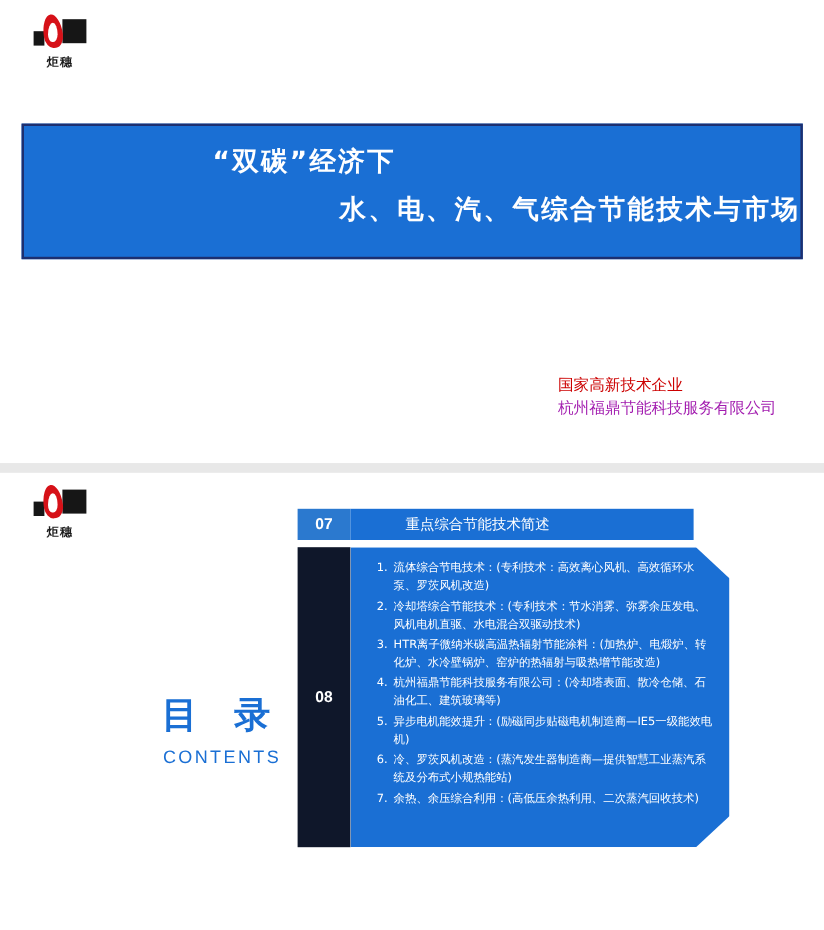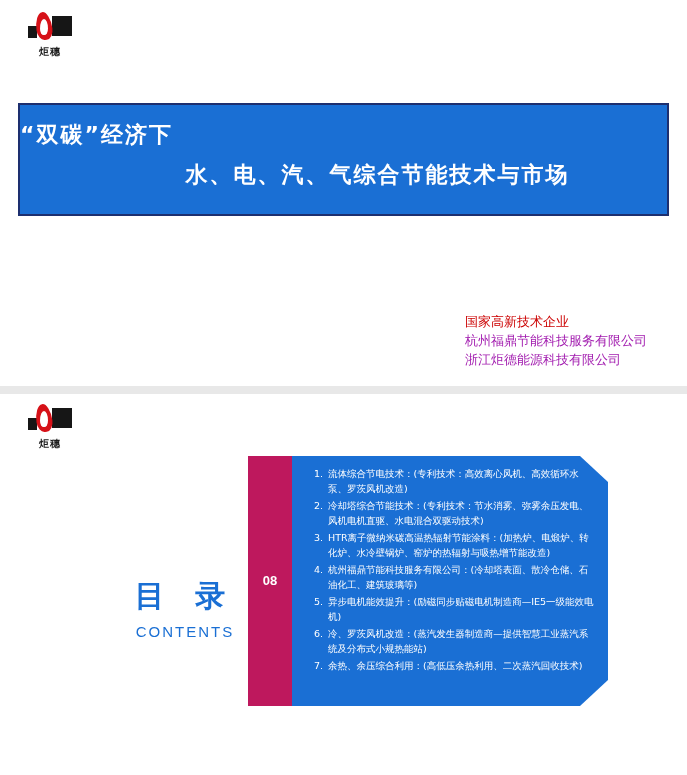--- a/index.html
+++ b/index.html
@@ -91,32 +91,33 @@
     width: 651px;
     height: 113px;
     background: #1a6fd4;
     border: 2px solid #1d2f6f;
     box-sizing: border-box;
   }
   .title-line1 {
     position: absolute;
     left: 0; right: 0;
     top: 15px;
+    text-align: center;
     color: #ffffff;
     font-size: 22px;
     font-weight: bold;
     letter-spacing: 2px;
     font-family: "DejaVu Sans", "Liberation Sans", sans-serif;
     padding-right: 180px;
   }
   .title-line2 {
     position: absolute;
     left: 0; right: 0;
     top: 55px;
-    text-align: center;
+    text-align: right;
     color: #ffffff;
     font-size: 22px;
     font-weight: bold;
     letter-spacing: 2px;
     font-family: "DejaVu Sans", "Liberation Sans", sans-serif;
     padding-left: 68px;
   }
 
   .credits {
     position: absolute;
@@ -218,21 +219,21 @@
     left: 248px;
     top: 62px;
     width: 360px;
     height: 250px;
   }
   .chap-side {
     position: absolute;
     left: 0; top: 0;
     width: 44px;
     height: 250px;
-    background: #be185d;
+    background: #0f172a;
     color: #ffffff;
     font-size: 13px;
     font-weight: bold;
     text-align: center;
     line-height: 250px;
   }
   .chap-content {
     position: absolute;
     left: 44px; top: 0;
     width: 316px;
@@ -272,21 +273,20 @@
     </div>
 
     <div class="title-band">
       <div class="title-line1">“双碳”经济下</div>
       <div class="title-line2">水、电、汽、气综合节能技术与市场</div>
     </div>
 
     <div class="credits">
       <div class="credit-hl">国家高新技术企业</div>
       <div class="credit-line">杭州福鼎节能科技服务有限公司</div>
-      <div class="credit-line">浙江炬德能源科技有限公司</div>
     </div>
   </div>
 
   <div class="slide-gap"></div>
 
   <div class="slide2">
     <div class="logo">
       <div class="logo-mark">
         <div class="logo-blk"></div>
         <div class="logo-blk2"></div>
@@ -294,20 +294,24 @@
         <div class="logo-flame-inner"></div>
       </div>
       <div class="logo-text">炬穗</div>
     </div>
 
     <div class="toc-title">
       <div class="toc-title-cn">目 录</div>
       <div class="toc-title-en">CONTENTS</div>
     </div>
 
+    <div class="chap-head">
+      <div class="chap-num">07</div>
+      <div class="chap-label">重点综合节能技术简述</div>
+    </div>
 
     <div class="chap-body">
       <div class="chap-side">08</div>
       <div class="chap-content">
         <ol>
           <li>流体综合节电技术：(专利技术：高效离心风机、高效循环水泵、罗茨风机改造)</li>
           <li>冷却塔综合节能技术：(专利技术：节水消雾、弥雾余压发电、风机电机直驱、水电混合双驱动技术)</li>
           <li>HTR离子微纳米碳高温热辐射节能涂料：(加热炉、电煅炉、转化炉、水冷壁锅炉、窑炉的热辐射与吸热增节能改造)</li>
           <li>杭州福鼎节能科技服务有限公司：(冷却塔表面、散冷仓储、石油化工、建筑玻璃等)</li>
           <li>异步电机能效提升：(励磁同步贴磁电机制造商—IE5一级能效电机)</li>

